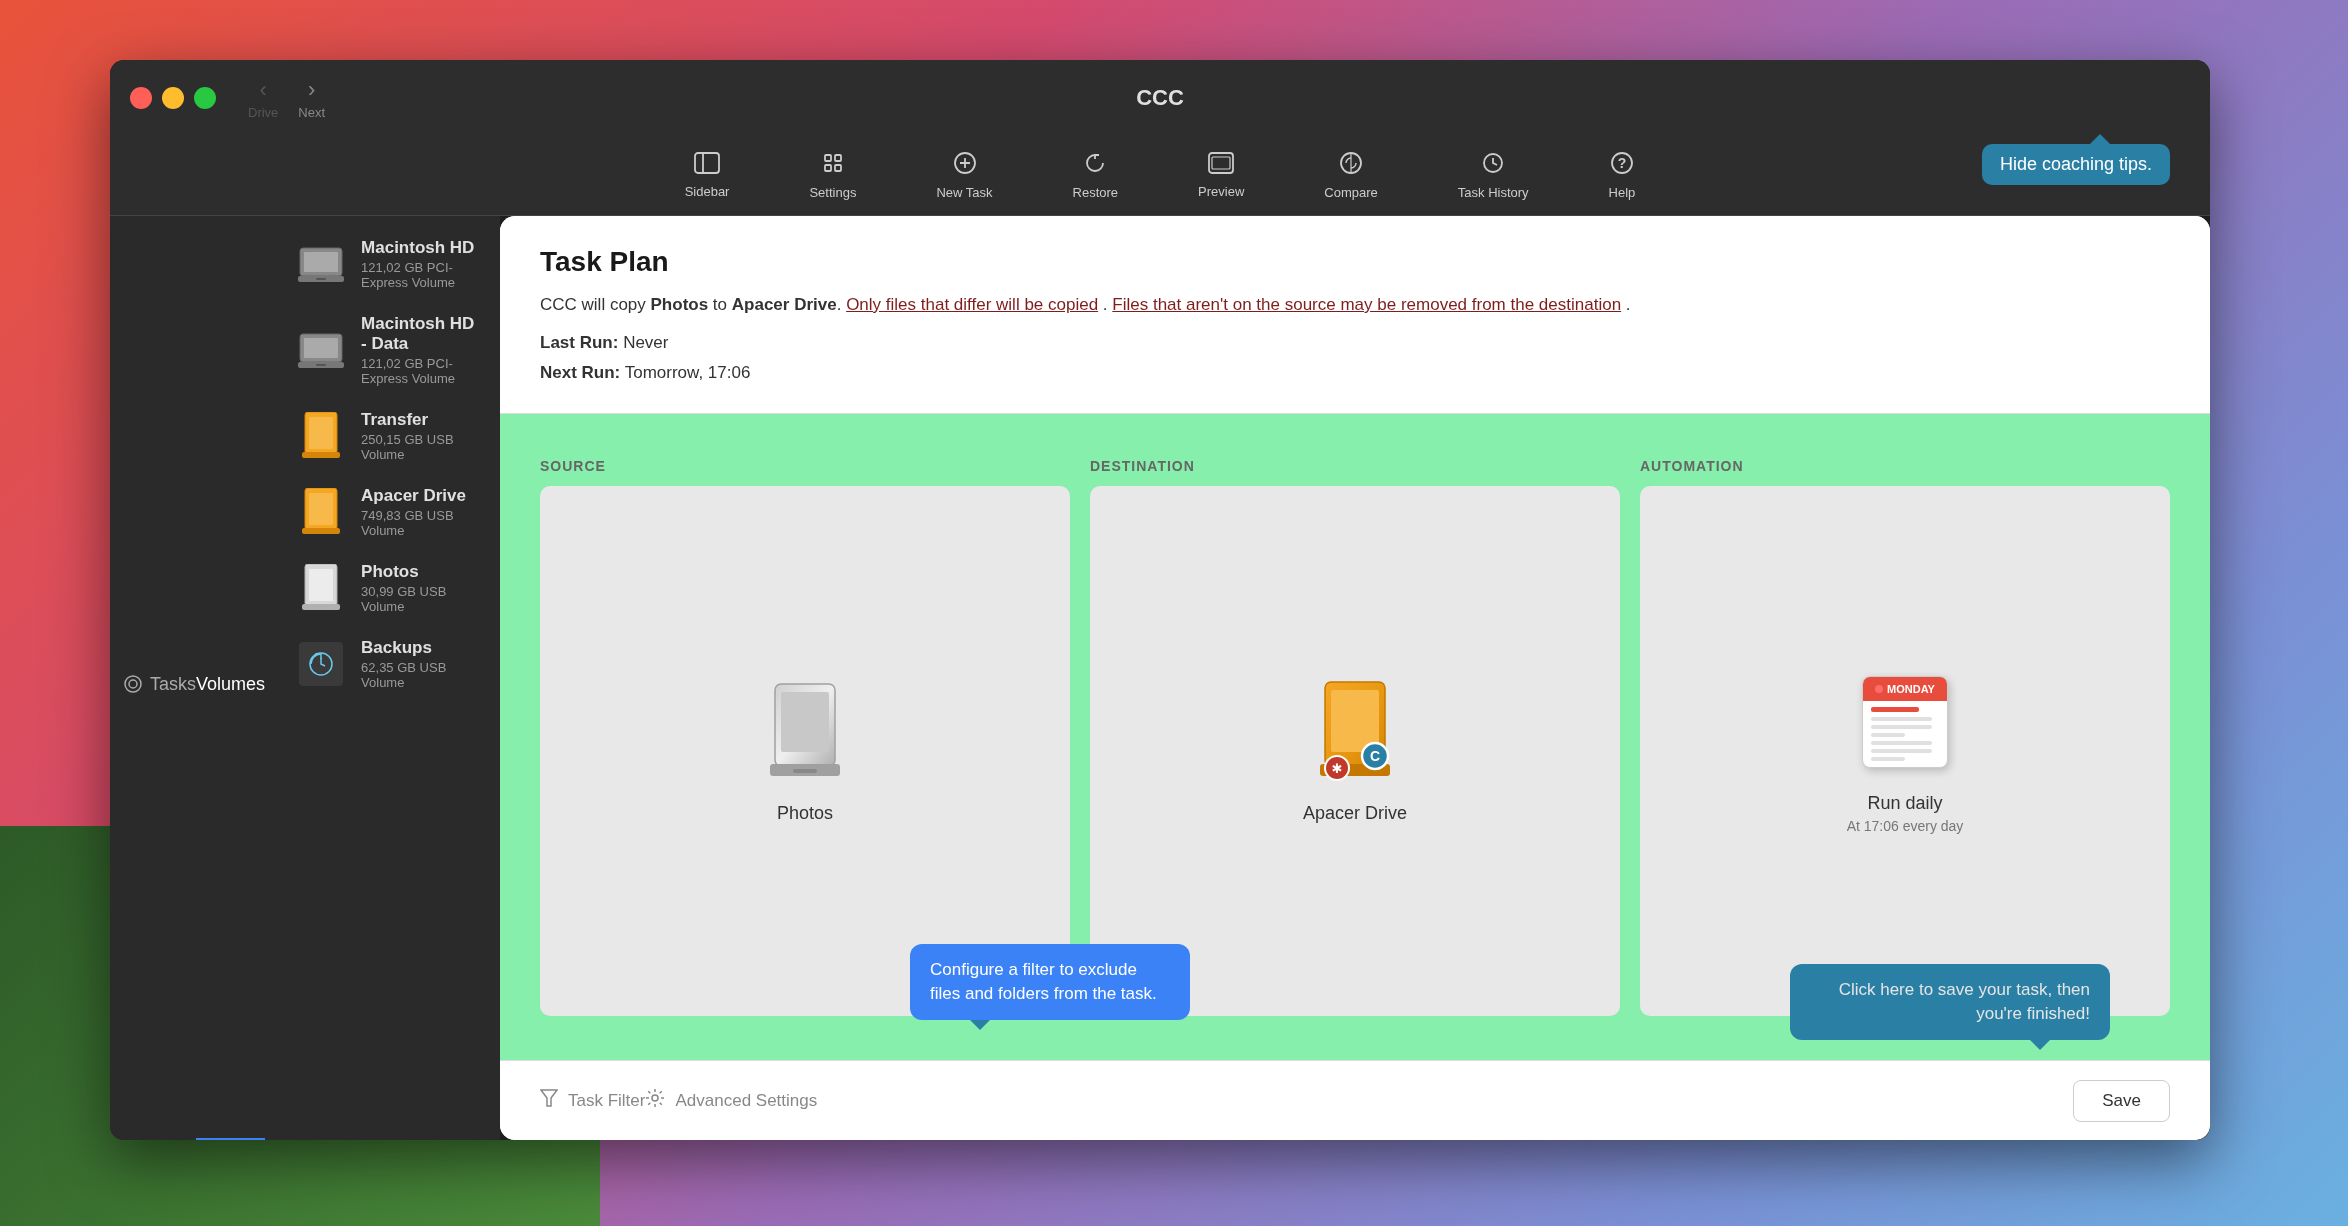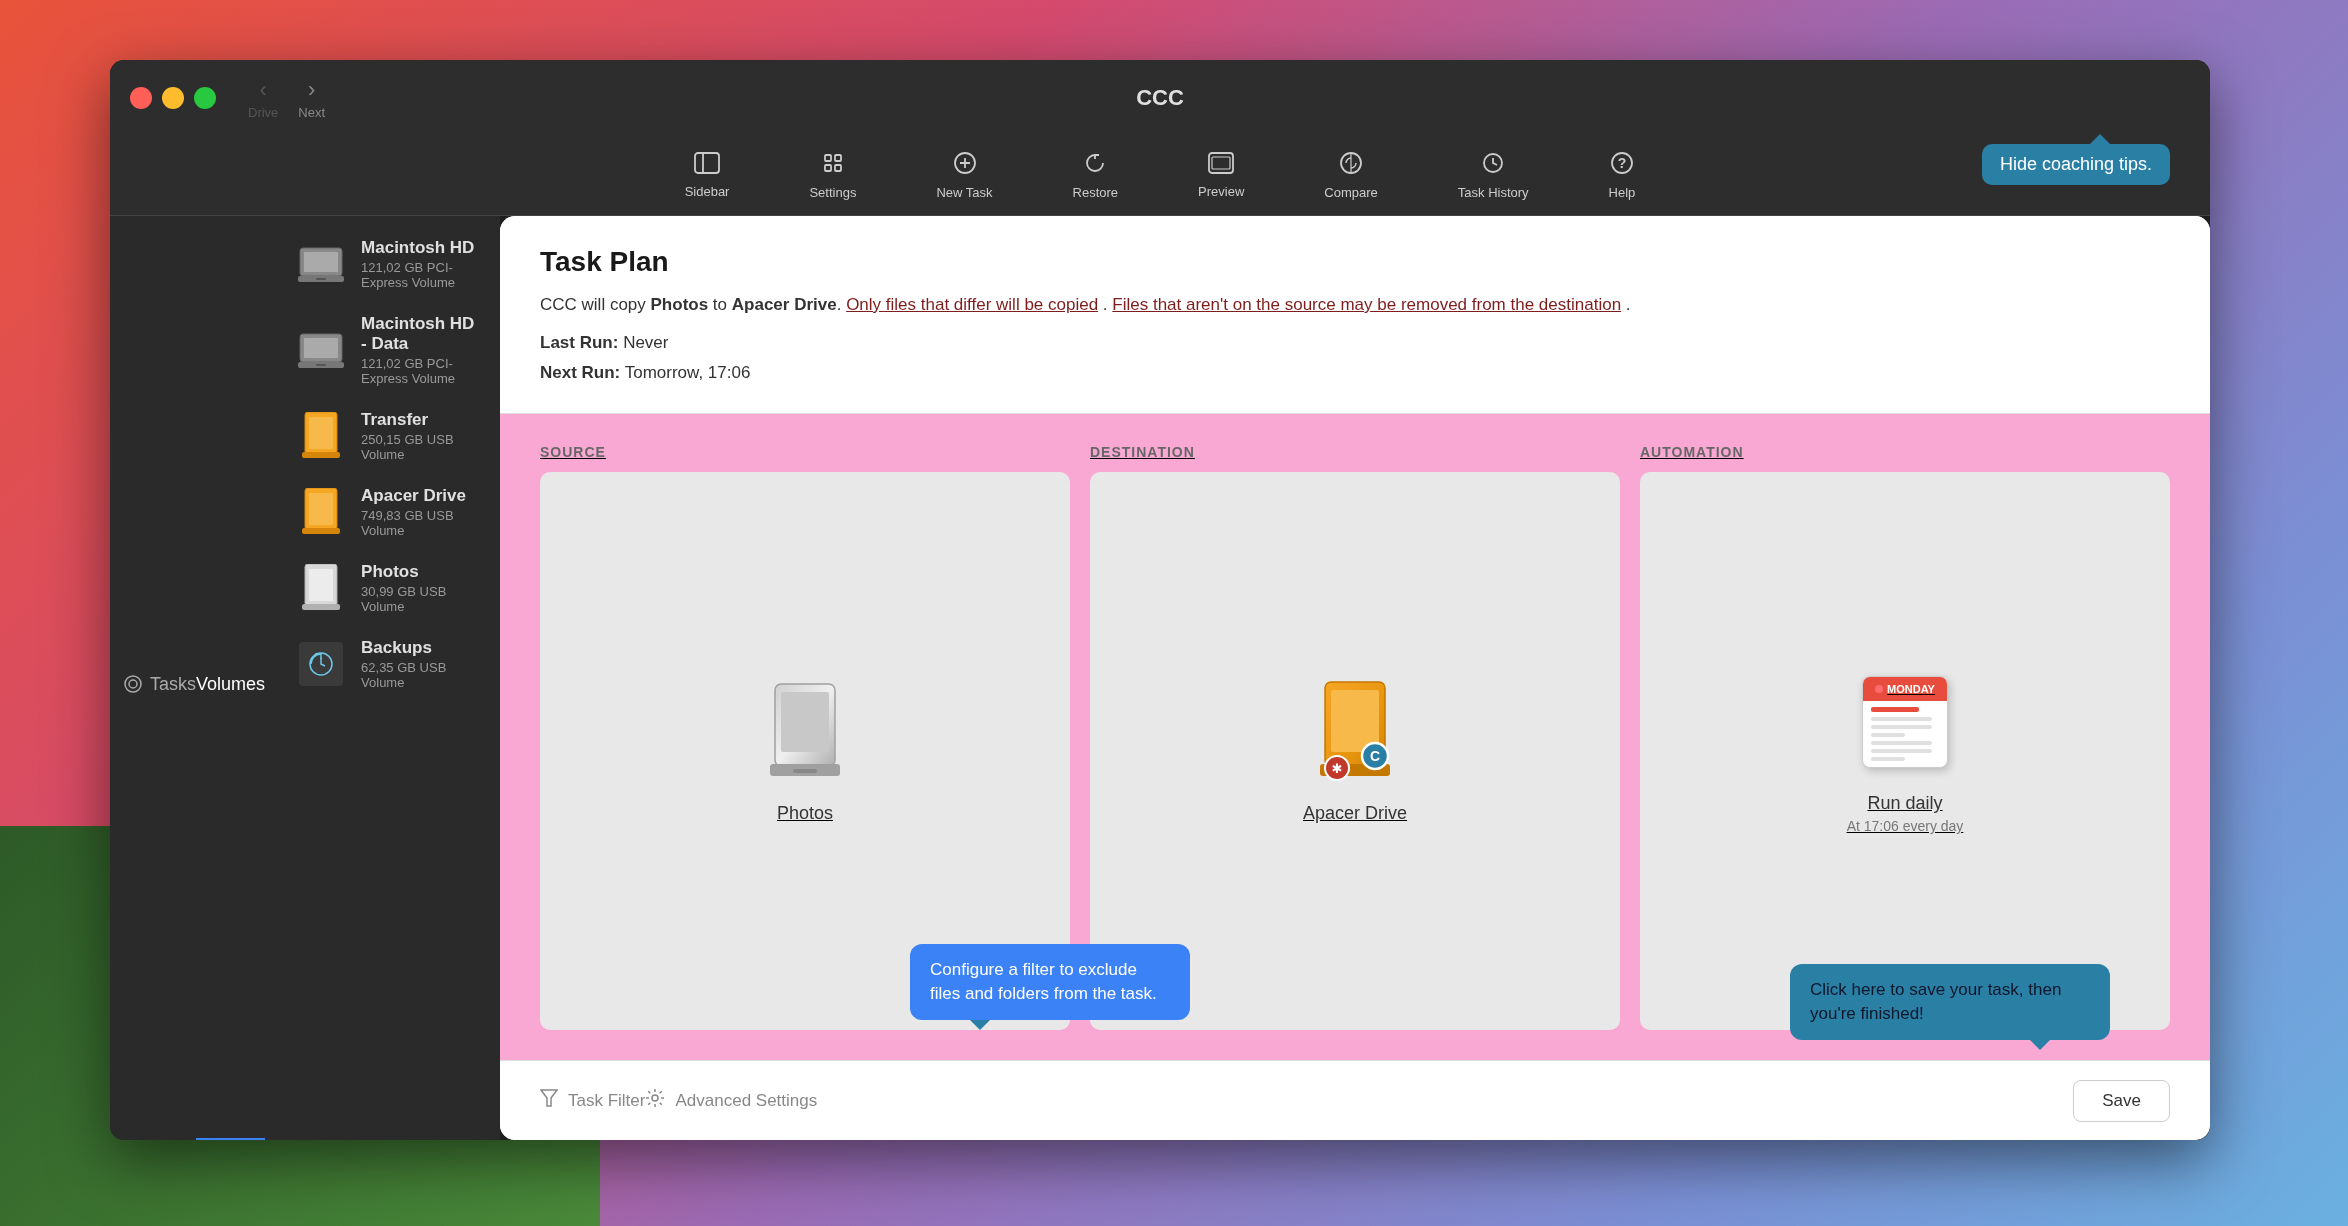--- a/index.html
+++ b/index.html
@@ -297,26 +297,25 @@
       color: #333;
       line-height: 1.8;
     }
 
     .task-plan-meta strong {
       font-weight: 700;
     }
 
     
     .sda-area {
-      padding: 30px 40px;
-      background: #f9a8d4;
+      padding: 44px 40px;
+      background: #86efac;
       flex: 1;
       display: flex;
       flex-direction: column;
-      text-decoration: underline;
     }
 
     .sda-columns {
       display: flex;
       gap: 20px;
       flex: 1;
     }
 
     .sda-column {
       flex: 1;
@@ -469,28 +468,28 @@
       border-left: 10px solid transparent;
       border-right: 10px solid transparent;
       border-top: 10px solid #2a7fa5;
     }
 
     .coaching-tip-save {
       position: absolute;
       bottom: 100px;
       right: 100px;
       background: #2a7fa5;
-      color: #0f172a;
+      color: #e5e5e5;
       padding: 14px 20px;
       border-radius: 12px;
       font-size: 17px;
       max-width: 320px;
       line-height: 1.4;
       z-index: 100;
-      text-align: left;
+      text-align: right;
     }
 
     .coaching-tip-save::after {
       content: '';
       position: absolute;
       bottom: -10px;
       right: 60px;
       border-left: 10px solid transparent;
       border-right: 10px solid transparent;
       border-top: 10px solid #2a7fa5;

